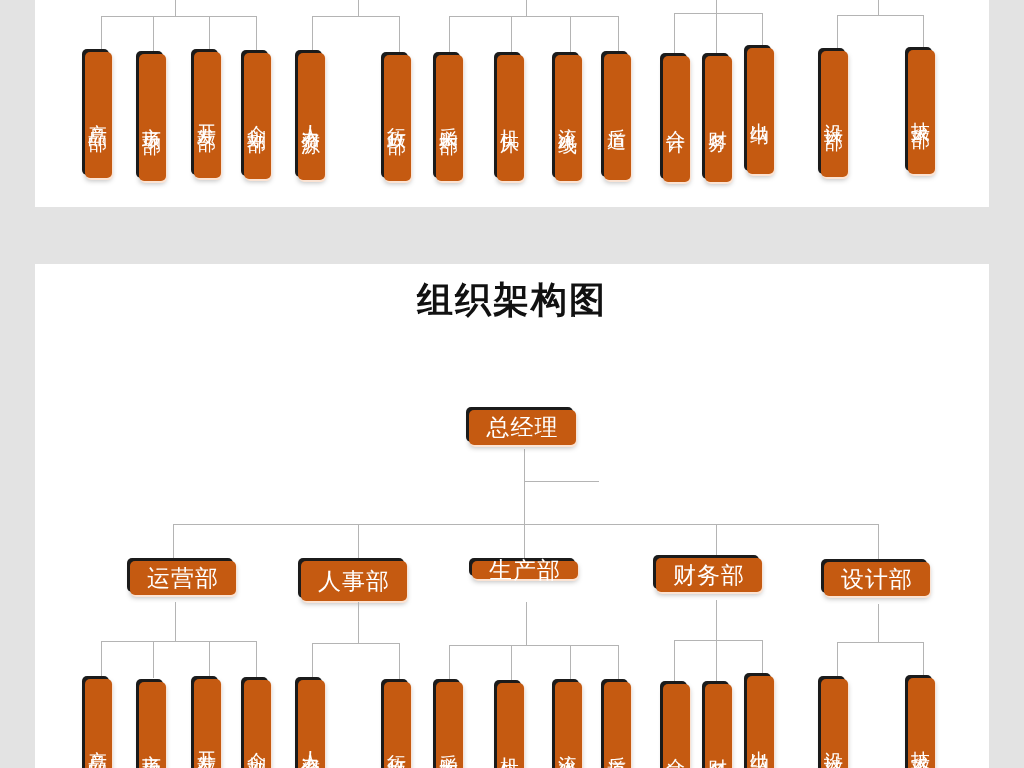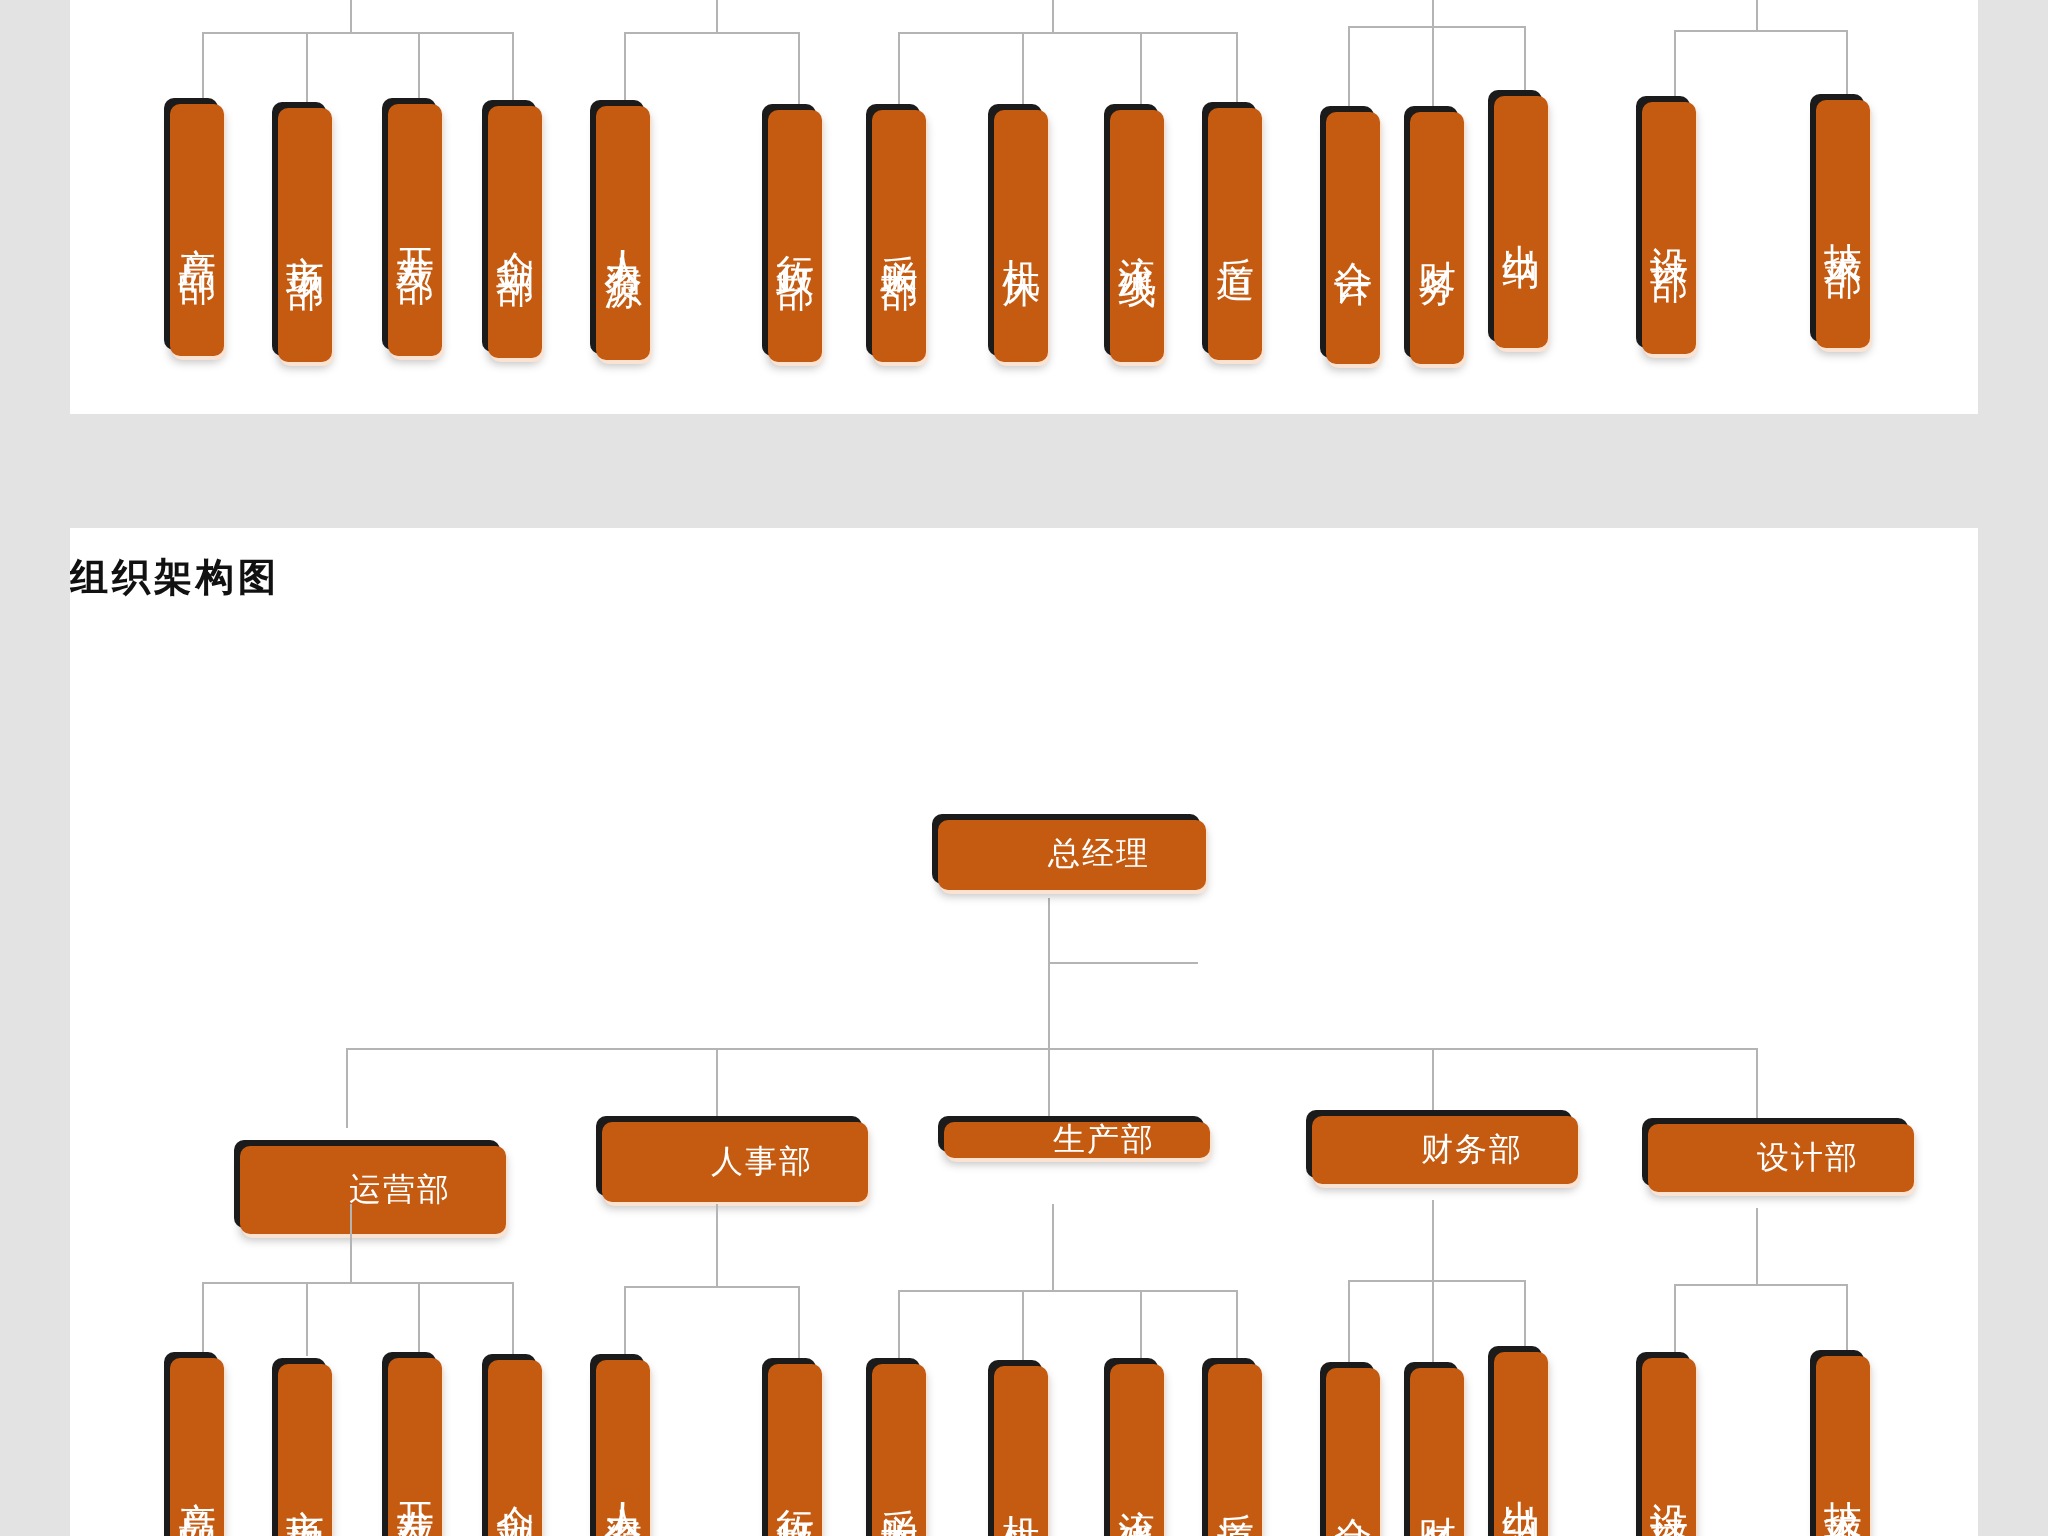--- a/index.html
+++ b/index.html
@@ -10,29 +10,29 @@
   }
   .slide { position:absolute; left:35px; width:954px; background:#ffffff; overflow:hidden; }
   #slide-top { top:-10px; height:217px; }
   #slide-bottom { top:264px; height:520px; }
   .line { position:absolute; background:#b4b4b4; }
   .box {
     position:absolute; background:#c55a11; color:#ffffff;
     border-radius:5px;
     box-shadow:-3px -3px 0 #1b1b1b, 1px 2px 0 #fbe3d3, 0 3px 5px rgba(0,0,0,0.25);
     display:flex; align-items:center; justify-content:center;
-    font-size:16px; letter-spacing:1px;padding-left:27px;
+    font-size:23px; letter-spacing:1px;
   }
   .vbox {
     writing-mode:vertical-rl; text-orientation:upright;
     font-size:19px; letter-spacing:4px; padding:0;
   }
   .title {
-    position:absolute; left:0; width:954px; top:12px; text-align:left;
-    font-size:19px; font-weight:bold; color:#111111; letter-spacing:2px;
+    position:absolute; left:0; width:954px; top:12px; text-align:center;
+    font-size:36px; font-weight:bold; color:#111111; letter-spacing:2px;
   }
 </style>
 </head>
 <body>
 
 <div class="slide" id="slide-top">
 
   <div class="line" style="left:140px;top:0;width:1px;height:26px;"></div>
   <div class="line" style="left:66px;top:26px;width:156px;height:1px;"></div>
   <div class="line" style="left:66px;top:26px;width:1px;height:36px;"></div>
@@ -87,21 +87,21 @@
   <div class="line" style="left:489px;top:217px;width:75px;height:1px;"></div>
   <div class="line" style="left:138px;top:260px;width:705px;height:1px;"></div>
   <div class="line" style="left:138px;top:260px;width:1px;height:40px;"></div>
   <div class="line" style="left:323px;top:260px;width:1px;height:40px;"></div>
   <div class="line" style="left:489px;top:260px;width:1px;height:40px;"></div>
   <div class="line" style="left:681px;top:260px;width:1px;height:36px;"></div>
   <div class="line" style="left:843px;top:260px;width:1px;height:40px;"></div>
 
   <div class="box" style="left:434px;top:146px;width:107px;height:35px;">总经理</div>
 
-  <div class="box" style="left:85px;top:297px;width:106px;height:44px;margin-top:12px;">运营部</div>
+  <div class="box" style="left:95px;top:297px;width:106px;height:34px;">运营部</div>
   <div class="box" style="left:266px;top:297px;width:106px;height:40px;">人事部</div>
   <div class="box" style="left:437px;top:297px;width:106px;height:18px;">生产部</div>
   <div class="box" style="left:621px;top:294px;width:106px;height:34px;">财务部</div>
   <div class="box" style="left:789px;top:298px;width:106px;height:34px;">设计部</div>
 
   <div class="line" style="left:140px;top:338px;width:1px;height:39px;"></div>
   <div class="line" style="left:66px;top:377px;width:156px;height:1px;"></div>
   <div class="line" style="left:66px;top:377px;width:1px;height:37px;"></div>
   <div class="line" style="left:118px;top:377px;width:1px;height:37px;"></div>
   <div class="line" style="left:174px;top:377px;width:1px;height:37px;"></div>

